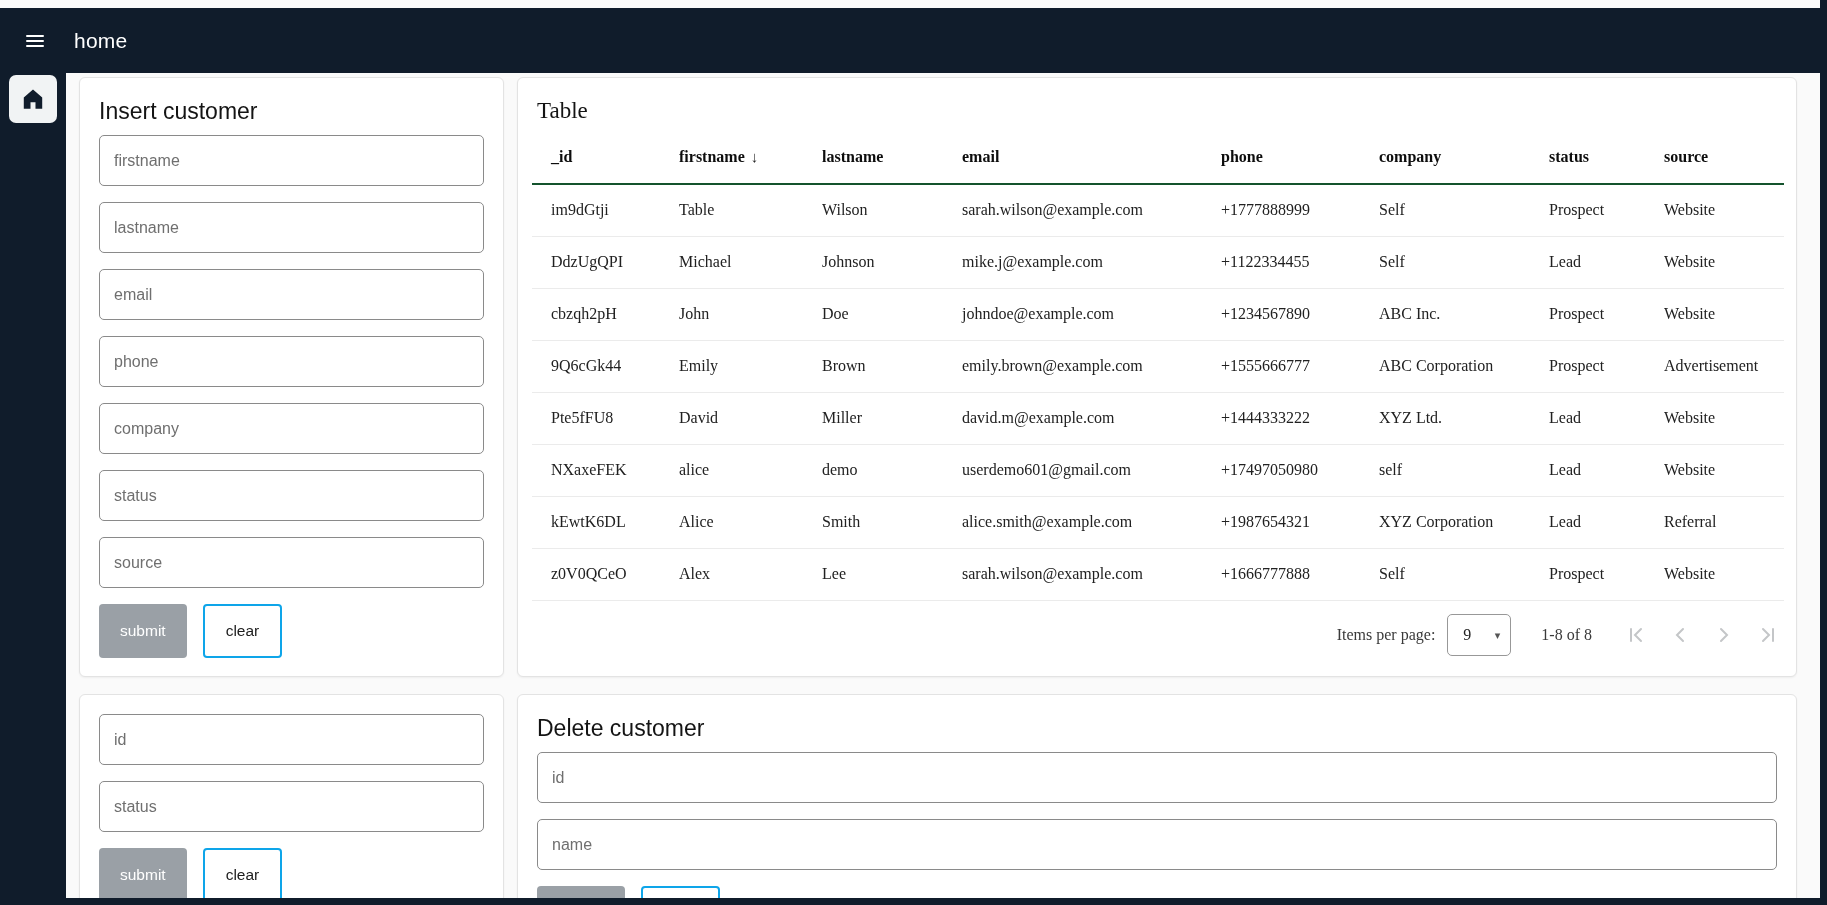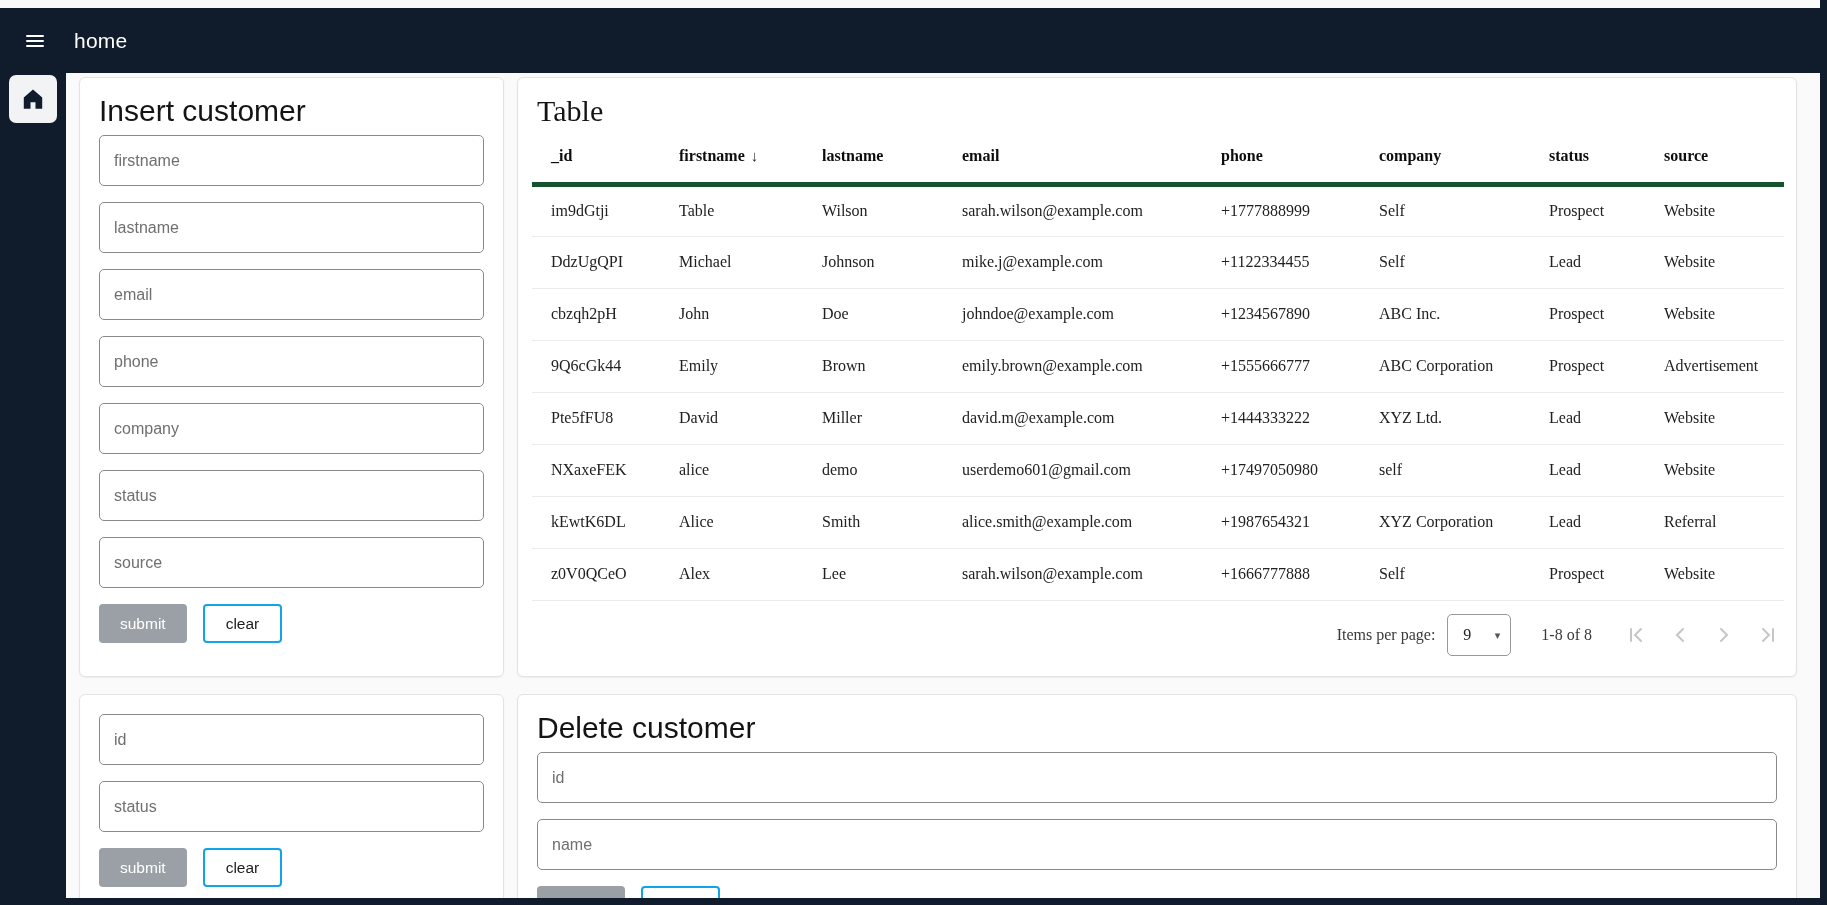--- a/index.html
+++ b/index.html
@@ -40,44 +40,44 @@
     grid-template-rows: 600px 340px;
     column-gap: 13px; row-gap: 17px;
     padding: 12px 0 0 13px;
   }
 
   .card {
     background: #fff; border: 1px solid #e3e3e3; border-radius: 6px;
     box-shadow: 0 1px 2px rgba(0,0,0,.05);
     padding: 19px;
   }
-  .card-title { font-size: 30px; font-weight: 400; color: #141414; line-height: 28px; margin-bottom: 10px; }
+  .card-title { font-size: 23px; font-weight: 400; color: #141414; line-height: 28px; margin-bottom: 10px; }
 
   
   .field {
     display: block; width: 100%; height: 51px;
     border: 1px solid #8a8a8a; border-radius: 5px;
     padding: 0 14px; font-size: 16px; color: #222; background: #fff;
     margin-bottom: 16px; font-family: inherit; outline: none;
   }
   .field::placeholder { color: #6f6f6f; }
   .btn-row { display: flex; gap: 16px; margin-top: 14px; }
   .btn {
-    height: 39px; border-radius: 4px; font-size: 15.5px;
+    height: 54px; border-radius: 4px; font-size: 15.5px;
     font-family: inherit; cursor: pointer; padding: 0 21px;
   }
   .btn-filled { background: #9aa0a6; color: #fff; border: none; }
   .btn-outline { background: #fff; color: #1d1d1d; border: 2px solid #0ea5e9; }
 
   
   .table-card { display: flex; flex-direction: column; padding: 19px 0 9px; font-family: Liberation Serif, serif; }
   .table-card .card-title { padding: 0 19px; margin-bottom: 6px; }
   table { border-collapse: collapse; table-layout: fixed; width: 1252px; margin: 0 14px; }
   th, td { text-align: left; padding: 0 0 0 19px; overflow: hidden; white-space: nowrap; }
-  th { height: 53px; font-size: 16px; font-weight: 700; color: #0d0d0d; border-bottom: 5px solid #14532d; cursor: pointer; }
+  th { height: 53px; font-size: 16px; font-weight: 700; color: #0d0d0d; border-bottom: 2px solid #14532d; cursor: pointer; }
   td { height: 52px; font-size: 16px; font-weight: 400; color: #212121; border-bottom: 1px solid #ebebeb; }
   .sort-arrow { margin-left: 6px; font-size: 15px; color: #2b2b2b; font-weight: 400; }
 
   
   .paginator {
     margin-top: auto; height: 64px; padding-right: 6px;
     display: flex; align-items: center; justify-content: flex-end;
     font-size: 16px; color: #3a3a3a;
   }
   .pp-label { margin-right: 12px; }

